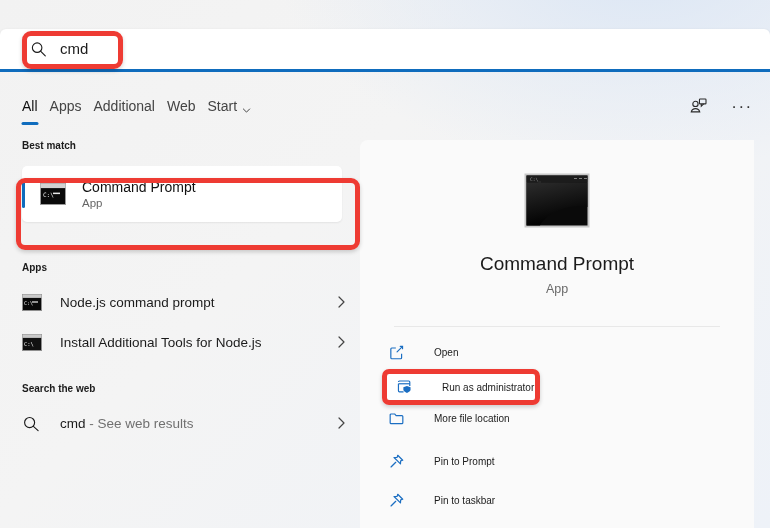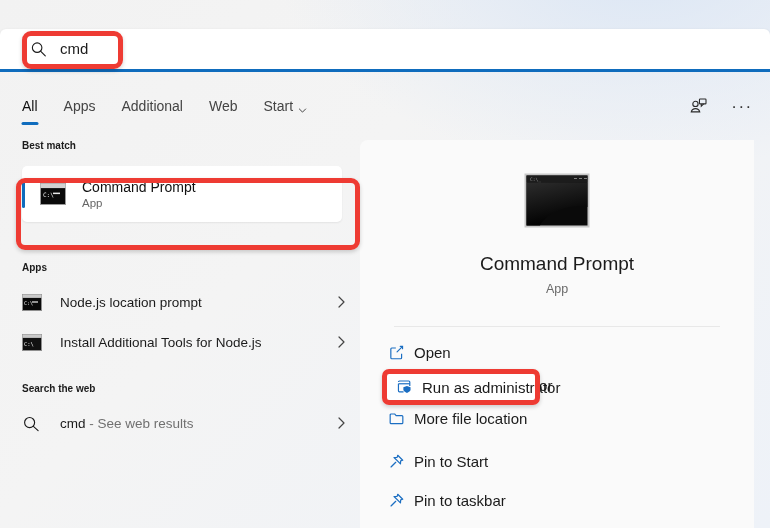--- a/index.html
+++ b/index.html
@@ -24,21 +24,21 @@
   }
   .searchbar:after{content:"";position:absolute;left:0;right:0;bottom:-3px;height:3px;background:#0f6cbd;}
   .search-icon{position:absolute;left:30px;top:50%;transform:translateY(-50%);width:17px;height:17px;}
   .search-input{
     position:absolute;left:60px;top:0;height:40px;line-height:40px;
     font-size:15px;color:#1b1b1b;background:transparent;border:none;outline:none;
     width:300px;font-family:inherit;padding:0;
   }
 
   
-  .tabs{position:absolute;left:22px;top:92px;display:flex;align-items:center;gap:26px;height:30px;}
+  .tabs{position:absolute;left:22px;top:92px;display:flex;align-items:center;gap:12px;height:30px;}
   .tab{position:relative;font-size:14px;color:#444;cursor:default;padding-bottom:2px;white-space:nowrap;
        display:flex;align-items:center;gap:5px;}
   .tab.active{color:#111;font-weight:400;}
   .tab.active:after{content:"";position:absolute;left:50%;transform:translateX(-50%);bottom:-9px;width:17px;height:3px;border-radius:2px;background:#0f6cbd;}
   .chev-sm{width:9px;height:9px;display:inline-block;}
   .topright{position:absolute;right:16px;top:92px;display:flex;align-items:center;gap:20px;height:30px;}
   .tr-btn{width:24px;height:24px;display:flex;align-items:center;justify-content:center;color:#333;}
   .dots{font-size:17px;letter-spacing:1.5px;color:#333;line-height:10px;}
 
   
@@ -69,21 +69,21 @@
     background:#fafafa;border-radius:8px 0 0 0;
   }
   .pv-iconwrap{position:absolute;left:0;right:0;top:33px;display:flex;justify-content:center;}
   .pv-icon{width:66px;height:55px;}
   .pv-title{position:absolute;left:0;right:0;top:113px;text-align:center;font-size:19px;color:#1b1b1b;}
   .pv-sub{position:absolute;left:0;right:0;top:142px;text-align:center;font-size:12.5px;color:#6a6a6a;}
   .pv-divider{position:absolute;left:34px;right:34px;top:186px;height:1px;background:#e8e8e8;}
   .actions{position:absolute;left:0;right:0;top:196px;}
   .action{position:relative;height:33px;display:flex;align-items:center;padding-left:28px;}
   .ac-icon{width:18px;height:18px;flex:none;color:#1b6ec2;}
-  .ac-label{margin-left:8px;font-size:15px;color:#1b1b1b;white-space:nowrap;}
+  .ac-label{margin-left:28px;font-size:10px;color:#1b1b1b;white-space:nowrap;}
 
   
   .redbox{position:absolute;border:5px solid #ee3b33;border-radius:9px;box-sizing:border-box;pointer-events:none;
           box-shadow:0 2px 4px rgba(0,0,0,.18);}
   #rb-search{left:22px;top:31px;width:101px;height:38px;}
   #rb-best{left:16px;top:178px;width:344px;height:72px;}
   #rb-admin{left:382px;top:369px;width:158px;height:36px;border-radius:7px;}
   .redbox-fill{position:absolute;background:#fff;border-radius:4px;}
   #rbf-admin{left:387px;top:374px;width:148px;height:26px;}
 </style>
@@ -163,21 +163,21 @@
     <div class="list" style="top:142px;">
       <div class="list-item">
         <span class="li-icon">
           <svg viewBox="0 0 20 17" width="20" height="17">
             <rect x="0.5" y="0.5" width="19" height="16" fill="#0a0a0a" stroke="#8f8f8f"></rect>
             <rect x="0.5" y="0.5" width="19" height="3.4" fill="#c9c9c9"></rect>
             <text x="2" y="11" font-family="DejaVu Sans Mono, monospace" font-size="5" fill="#eee">C:\</text>
             <rect x="10" y="7.4" width="6" height="1.2" fill="#eee"></rect>
           </svg>
         </span>
-        <span class="li-label">Node.js location prompt</span>
+        <span class="li-label">Node.js command prompt</span>
         <span class="li-chev">
           <svg viewBox="0 0 9 14" width="9" height="14" fill="none" stroke="#444" stroke-width="1.2">
               <path d="M2 2 L7 7 L2 12" stroke-linecap="round" stroke-linejoin="round"></path>
             </svg>
         </span>
       </div>
       <div class="list-item">
         <span class="li-icon">
           <svg viewBox="0 0 20 17" width="20" height="17">
             <rect x="0.5" y="0.5" width="19" height="16" fill="#111" stroke="#8f8f8f"></rect>
@@ -274,21 +274,21 @@
         <span class="ac-label">More file location</span>
       </div>
 
       <div class="action" style="margin-top:10px">
         <span class="ac-icon">
           <svg viewBox="0 0 18 18" width="17" height="17" fill="none" stroke="#1b6ec2" stroke-width="1.25">
             <path d="M10.3 2.4 L15.6 7.7 L13.4 8.3 L13.2 11.6 L6.4 4.8 L9.7 4.6 Z" stroke-linejoin="round"></path>
             <path d="M8.2 9.8 L3.2 14.8" stroke-linecap="round"></path>
           </svg>
         </span>
-        <span class="ac-label">Pin to Start</span>
+        <span class="ac-label">Pin to Prompt</span>
       </div>
 
       <div class="action" style="margin-top:6px">
         <span class="ac-icon">
           <svg viewBox="0 0 18 18" width="17" height="17" fill="none" stroke="#1b6ec2" stroke-width="1.25">
             <path d="M10.3 2.4 L15.6 7.7 L13.4 8.3 L13.2 11.6 L6.4 4.8 L9.7 4.6 Z" stroke-linejoin="round"></path>
             <path d="M8.2 9.8 L3.2 14.8" stroke-linecap="round"></path>
           </svg>
         </span>
         <span class="ac-label">Pin to taskbar</span>

